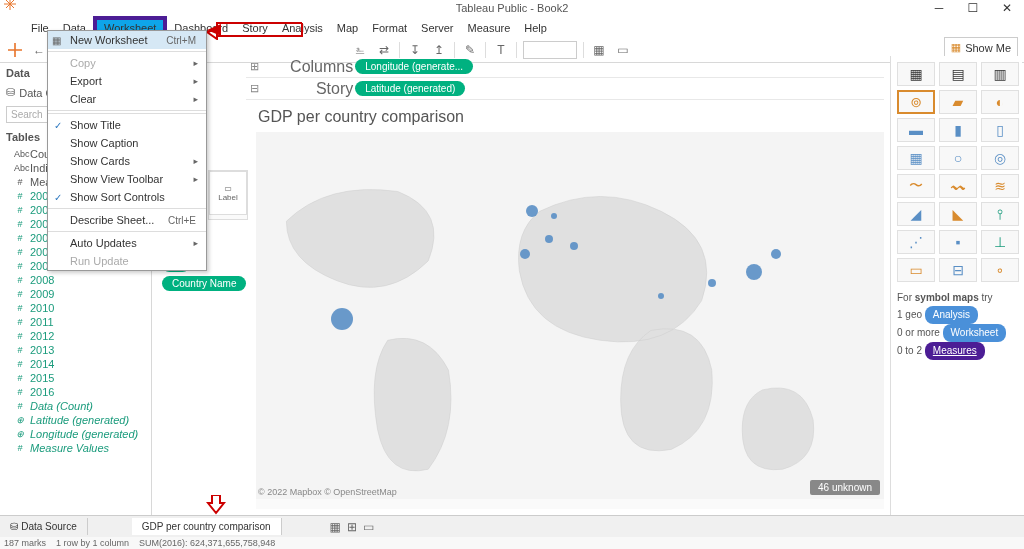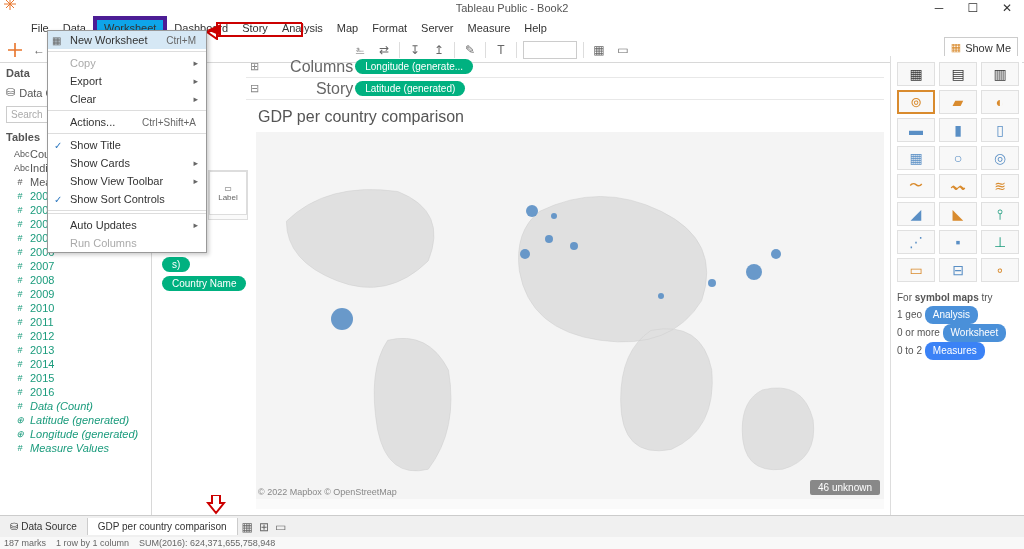--- a/index.html
+++ b/index.html
@@ -46,22 +46,22 @@
     .viz-map { width: 100%; height: calc(100% - 40px); background: linear-gradient(#f2f2f2,#f2f2f2); position: relative; }
     .attrib { position: absolute; bottom: 2px; left: 2px; font-size: 9px; color: #888; }
     .unknown { position: absolute; right: 4px; bottom: 4px; background: #888; color: #fff; padding: 2px 8px; border-radius: 2px; font-size: 10px; }
     .show-me-panel { position: absolute; right: 2px; top: 56px; width: 132px; bottom: 30px; border-left: 1px solid #ddd; background: #fff; padding: 6px; }
     .sm-grid { display: grid; grid-template-columns: repeat(3, 38px); gap: 4px; }
     .sm-cell { width: 38px; height: 24px; border: 1px solid #e0e0e0; background: #f8f8f8; display: flex; align-items: center; justify-content: center; font-size: 14px; }
     .sm-cell.sel { border: 2px solid #d98b2e; }
     .sm-hints { margin-top: 8px; font-size: 10px; color: #555; line-height: 1.6; }
     .sm-pill { display: inline-block; border-radius: 8px; padding: 1px 8px; font-size: 10px; color: #fff; }
     .sm-dim { background: #4a90d9; }
-    .sm-meas { background: #3b82f6; }
-    .bottom-tabs { position: absolute; left: 0; right: 0; bottom: 12px; height: 22px; border-top: 1px solid #ccc; display: flex; align-items: center; background: #f0f0f0; }
+    .sm-meas { background: #4c1d95; text-decoration: underline; }
+    .bottom-tabs { position: absolute; left: 0; right: 0; bottom: 12px; height: 22px; border-top: 1px solid #ccc; display: flex; align-items: center; background: #f0f0f0; gap: 44px; }
     .tab { padding: 3px 10px; font-size: 10px; border-right: 1px solid #ccc; background: #fff; }
     .status { position: absolute; left: 0; right: 0; bottom: 0; height: 12px; background: #f8f8f8; font-size: 9px; color: #666; padding-left: 4px; display: flex; gap: 10px; align-items: center; }
     .red-arrow { position: absolute; color: #cc0000; }
     .pill-wrap { position: absolute; left: 160px; top: 255px; }
     .map-dot { position: absolute; background: #5a8fc5; border-radius: 50%; opacity: 0.9; }
   </style>
 </head>
 <body>
 
 <div class="title-bar">
@@ -105,49 +105,52 @@
     </div>
   <div class="dd-item">
       <span>Export</span>
       <span class="dd-arrow">▸</span>
     </div>
   <div class="dd-item">
       <span>Clear</span>
       <span class="dd-arrow">▸</span>
     </div>
   <div class="dd-sep"></div>
-  <div class="dd-item">
-      <span>Actions...</span>
-      <span class="dd-short">Ctrl+Shift+A</span>
-    </div>
   <div class="dd-sep"></div>
   <div class="dd-item">
       <span class="dd-check">✓</span>
       <span>Show Title</span>
     </div>
   <div class="dd-item">
+      <span>Show Caption</span>
+    </div>
+  <div class="dd-item">
       <span>Show Cards</span>
       <span class="dd-arrow">▸</span>
     </div>
   <div class="dd-item">
       <span>Show View Toolbar</span>
       <span class="dd-arrow">▸</span>
     </div>
   <div class="dd-item">
       <span class="dd-check">✓</span>
       <span>Show Sort Controls</span>
     </div>
   <div class="dd-sep"></div>
+  <div class="dd-item">
+      <span>Describe Sheet...</span>
+      <span class="dd-short">Ctrl+E</span>
+    </div>
   <div class="dd-sep"></div>
   <div class="dd-item">
       <span>Auto Updates</span>
       <span class="dd-arrow">▸</span>
     </div>
   <div class="dd-item dis">
-      <span>Run Columns</span>
+      <span>Run Update</span>
     </div>
 </div>
 
 <div class="toolbar">
   <span class="tb-btn">
       <svg width="14" height="14" viewBox="0 0 12 12">
         <path d="M6 0v12M0 6h12" stroke="#e8762d" stroke-width="1.4"></path>
       </svg>
     </span>
   <span class="tb-btn">←</span>

